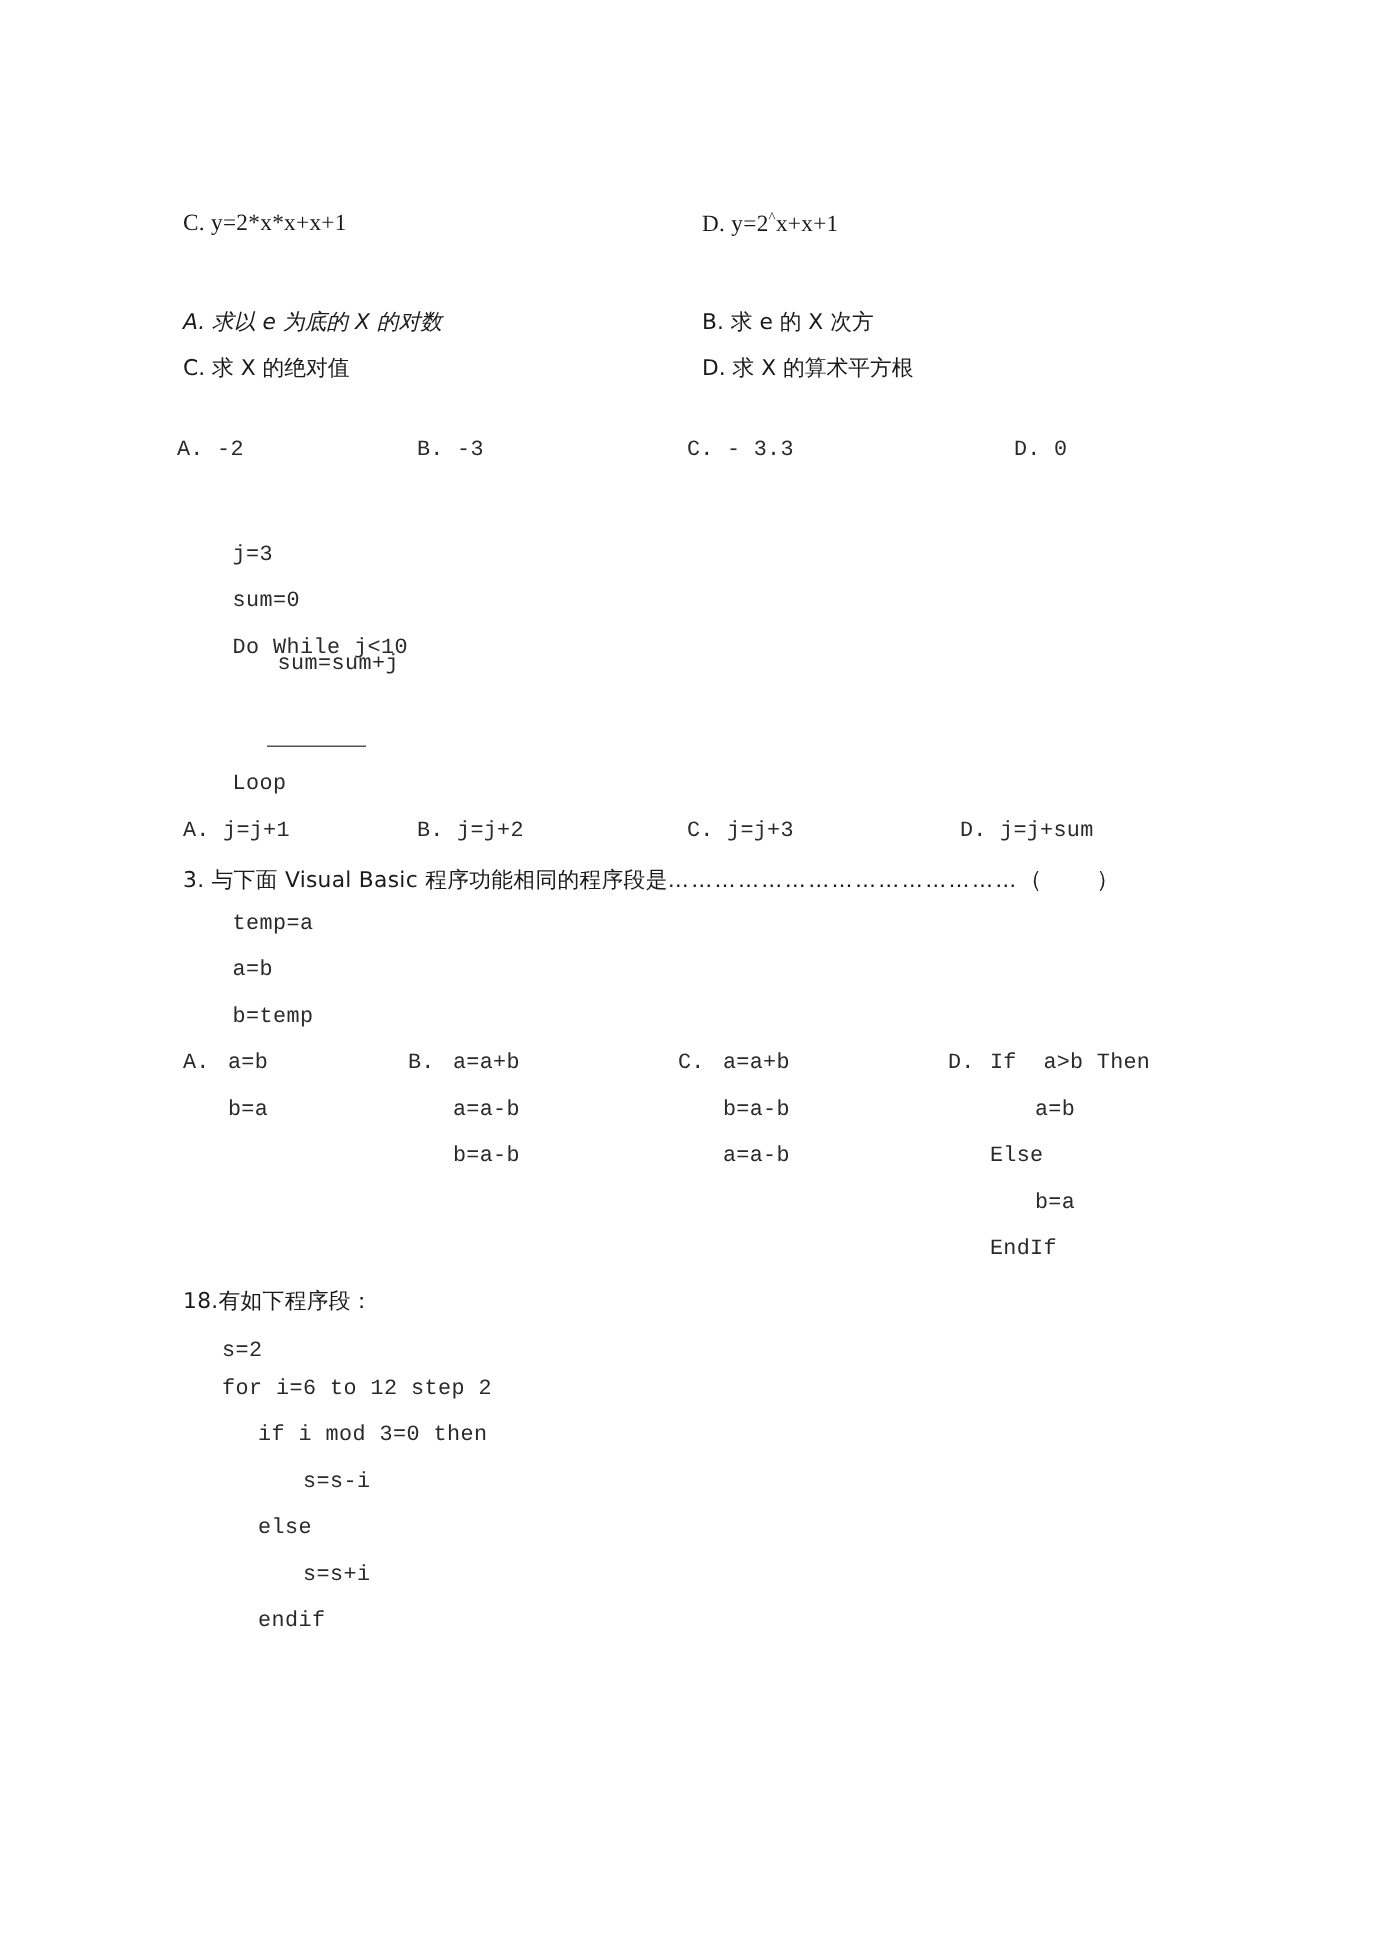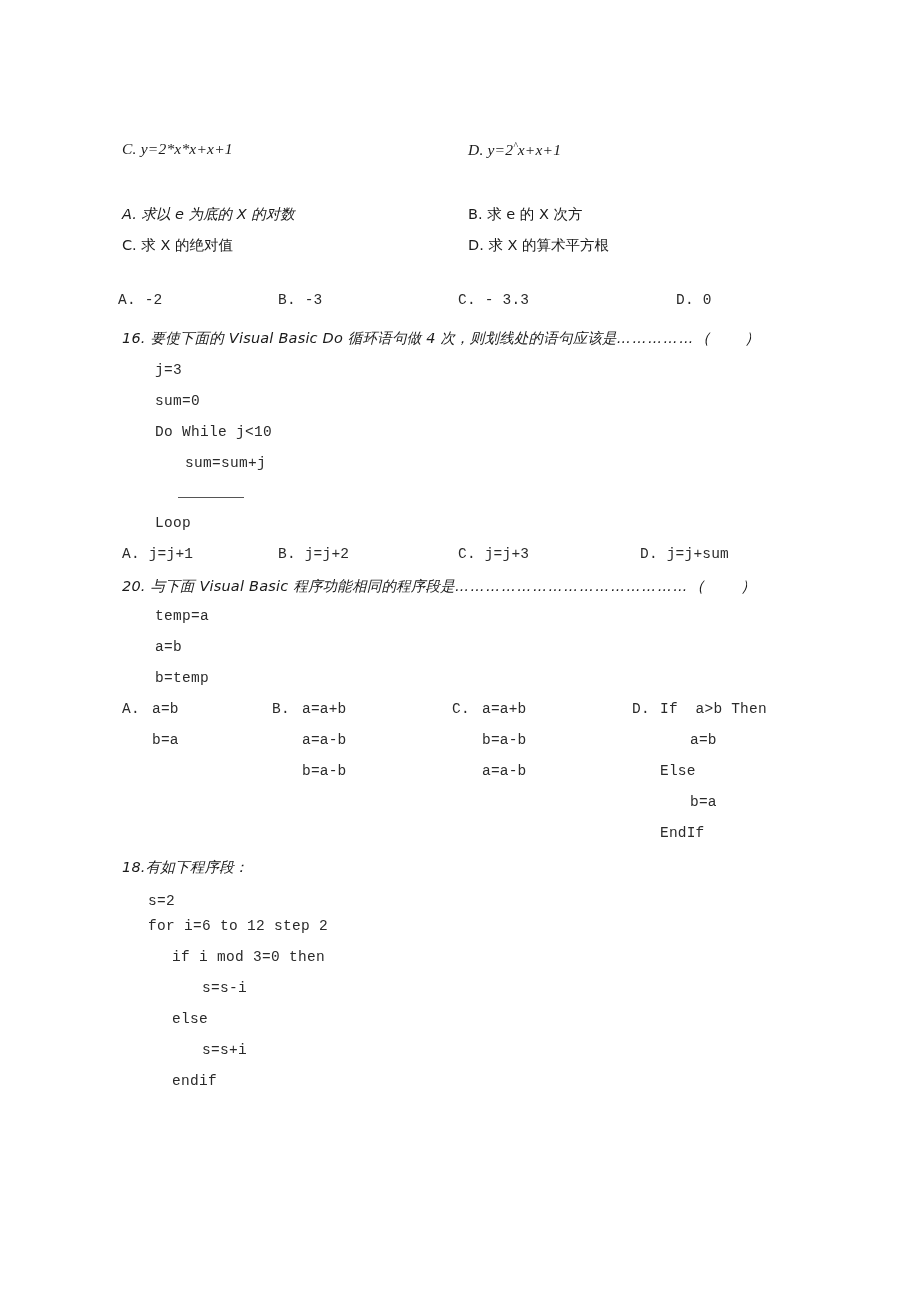--- a/index.html
+++ b/index.html
@@ -12,21 +12,21 @@
     width: 920px;
     height: 1302px;
     background: #ffffff;
     overflow: hidden;
     font-family: "Liberation Serif", "DejaVu Serif", serif;
     color: #1a1a1a;
   }
   .abs { position: absolute; white-space: pre; }
 
   
-  .q       { font-size: 15.5px; letter-spacing: 0.2px; font-style: italic; }
+  .q       { font-size: 15.5px; letter-spacing: 0.2px; }
   .opt     { font-size: 15.5px; }
   .code    { font-family: "Liberation Mono", "DejaVu Sans Mono", monospace;
              font-size: 14.5px; letter-spacing: 0.3px; color: #2a2a2a; }
   .mono-opt{ font-family: "Liberation Mono", "DejaVu Sans Mono", monospace;
              font-size: 14.5px; letter-spacing: 0.2px; color: #2a2a2a; }
 
   .cn { font-family: "DejaVu Sans", "Liberation Sans", sans-serif; font-size: 14.5px; }
 
   .leader { letter-spacing: 1.6px; font-size: 14px; }
   .paren  { font-size: 15.5px; }
@@ -54,35 +54,34 @@
   <div class="abs opt cn" style="left:468px; top:205px;">B. 求 e 的 X 次方</div>
   <div class="abs opt cn" style="left:122px; top:236px;">C. 求 X 的绝对值</div>
   <div class="abs opt cn" style="left:468px; top:236px;">D. 求 X 的算术平方根</div>
 
 
   <div class="abs mono-opt" style="left:118px; top:292px;">A. -2</div>
   <div class="abs mono-opt" style="left:278px; top:292px;">B. -3</div>
   <div class="abs mono-opt" style="left:458px; top:292px;">C. - 3.3</div>
   <div class="abs mono-opt" style="left:676px; top:292px;">D. 0</div>
 
-  <div class="abs q cn" style="left:122px; top:328px;"><span>16. 要使下面的 Visual Basic Do 循环语句做 4 次，则划线处的语句应该是</span><span class="leader">……………</span><span class="paren">（</span><span style="display:inline-block;width:34px;"></span><span class="paren">）</span></div>
 
   <div class="abs code" style="left:155px; top:362px;">j=3</div>
   <div class="abs code" style="left:155px; top:393px;">sum=0</div>
   <div class="abs code" style="left:155px; top:424px;">Do While j&lt;10</div>
-  <div class="abs code" style="left:185px; top:455px;">sum=sum+j</div>
+  <div class="abs code" style="left:185px; top:435px;">sum=sum+j</div>
   <div class="blank-rule" style="left:178px; top:497px; width:66px;"></div>
   <div class="abs code" style="left:155px; top:515px;">Loop</div>
 
   <div class="abs mono-opt" style="left:122px; top:546px;">A. j=j+1</div>
   <div class="abs mono-opt" style="left:278px; top:546px;">B. j=j+2</div>
   <div class="abs mono-opt" style="left:458px; top:546px;">C. j=j+3</div>
   <div class="abs mono-opt" style="left:640px; top:546px;">D. j=j+sum</div>
 
-  <div class="abs q cn" style="left:122px; top:576px;"><span>20. 与下面 Visual Basic 程序功能相同的程序段是</span><span class="leader">………………………………………</span><span class="paren">（</span><span style="display:inline-block;width:36px;"></span><span class="paren">）</span></div>
+  <div class="abs q cn" style="left:122px; top:576px;"><span>3. 与下面 Visual Basic 程序功能相同的程序段是</span><span class="leader">………………………………………</span><span class="paren">（</span><span style="display:inline-block;width:36px;"></span><span class="paren">）</span></div>
 
   <div class="abs code" style="left:155px; top:608px;">temp=a</div>
   <div class="abs code" style="left:155px; top:639px;">a=b</div>
   <div class="abs code" style="left:155px; top:670px;">b=temp</div>
 
   <div class="abs mono-opt" style="left:122px; top:701px;">A.</div>
   <div class="abs mono-opt" style="left:152px; top:701px;">a=b</div>
   <div class="abs mono-opt" style="left:152px; top:732px;">b=a</div>
 
   <div class="abs mono-opt" style="left:272px; top:701px;">B.</div>

